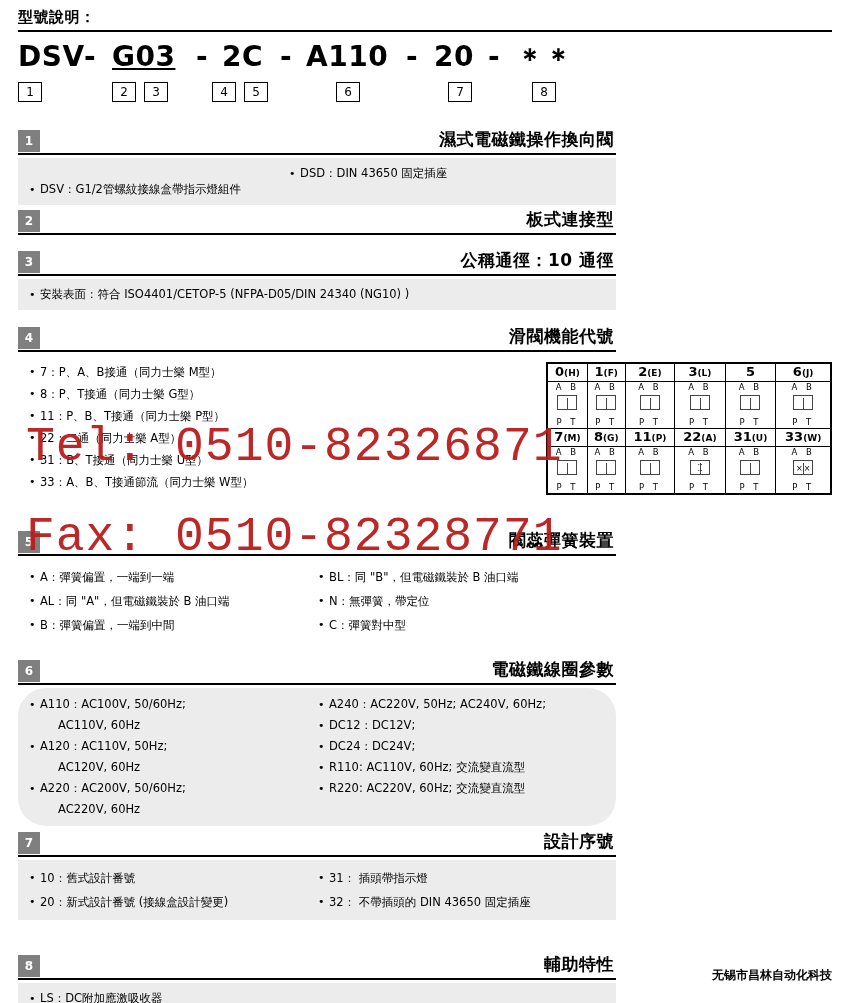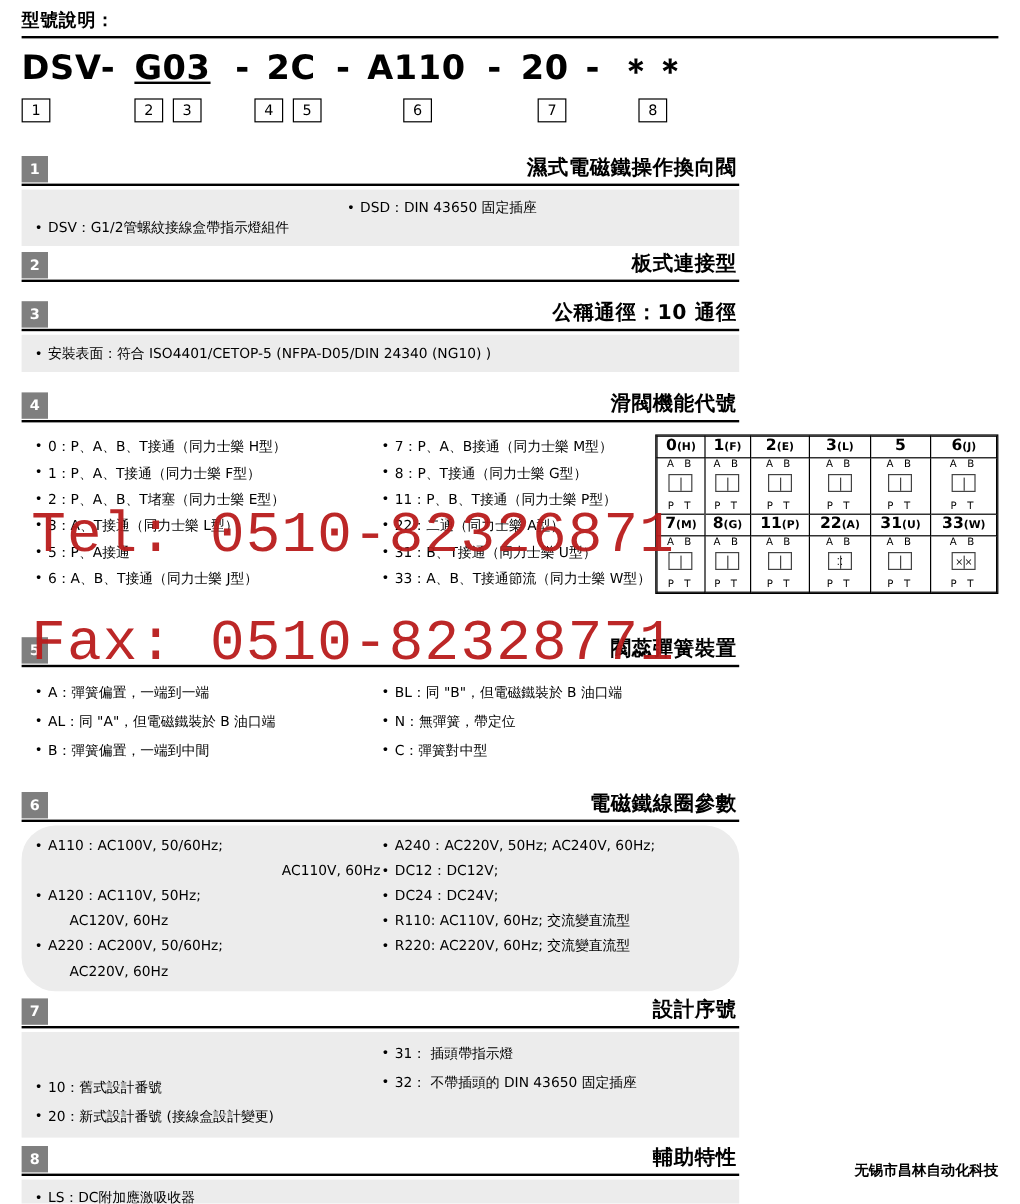--- a/index.html
+++ b/index.html
@@ -121,28 +121,20 @@
 
   <div class="sec" style="top:327px;">
     <div class="sec-head">
       <span class="sec-badge">4</span>
       <span class="sec-title">滑閥機能代號</span>
       <span class="sec-rule"></span>
     </div>
     <div class="sec-body white" style="margin-top:4px;line-height:22px;">
       <div class="cols">
         <div class="col" style="width:50%;">
-          <div class="bullet">0：P、A、B、T接通（同力士樂 H型）</div>
-          <div class="bullet">1：P、A、T接通（同力士樂 F型）</div>
-          <div class="bullet">2：P、A、B、T堵塞（同力士樂 E型）</div>
-          <div class="bullet">3：A、T接通（同力士樂 L型）</div>
-          <div class="bullet">5：P、A接通</div>
-          <div class="bullet">6：A、B、T接通（同力士樂 J型）</div>
-        </div>
-        <div class="col" style="width:50%;">
           <div class="bullet">7：P、A、B接通（同力士樂 M型）</div>
           <div class="bullet">8：P、T接通（同力士樂 G型）</div>
           <div class="bullet">11：P、B、T接通（同力士樂 P型）</div>
           <div class="bullet">22：二通（同力士樂 A型）</div>
           <div class="bullet">31：B、T接通（同力士樂 U型）</div>
           <div class="bullet">33：A、B、T接通節流（同力士樂 W型）</div>
         </div>
       </div>
     </div>
   </div>
@@ -172,21 +164,21 @@
   <div class="sec" style="top:660px;">
     <div class="sec-head">
       <span class="sec-badge">6</span>
       <span class="sec-title">電磁鐵線圈參數</span>
       <span class="sec-rule"></span>
     </div>
     <div class="sec-body" style="margin-top:4px;line-height:21px;border-radius:28px;">
       <div class="cols">
         <div class="col" style="width:50%;">
           <div class="bullet">A110：AC100V, 50/60Hz;</div>
-          <div class="nob" style="padding-left:30px;text-align:right;">AC110V, 60Hz</div>
+          <div class="nob" style="padding-left:30px;">AC110V, 60Hz</div>
           <div class="bullet">A120：AC110V, 50Hz;</div>
           <div class="nob" style="padding-left:30px;">AC120V, 60Hz</div>
           <div class="bullet">A220：AC200V, 50/60Hz;</div>
           <div class="nob" style="padding-left:30px;">AC220V, 60Hz</div>
         </div>
         <div class="col" style="width:50%;">
           <div class="bullet">A240：AC220V, 50Hz; AC240V, 60Hz;</div>
           <div class="bullet">DC12：DC12V;</div>
           <div class="bullet">DC24：DC24V;</div>
           <div class="bullet">R110: AC110V, 60Hz;  交流變直流型</div>
@@ -197,21 +189,21 @@
   </div>
 
   <div class="sec" style="top:832px;">
     <div class="sec-head">
       <span class="sec-badge">7</span>
       <span class="sec-title">設計序號</span>
       <span class="sec-rule"></span>
     </div>
     <div class="sec-body" style="margin-top:4px;line-height:24px;">
       <div class="cols">
-        <div class="col" style="width:50%;margin-top:28px;">
+        <div class="col" style="width:50%;">
           <div class="bullet">10：舊式設計番號</div>
           <div class="bullet">20：新式設計番號 (接線盒設計變更)</div>
         </div>
         <div class="col" style="width:50%;">
           <div class="bullet">31： 插頭帶指示燈</div>
           <div class="bullet">32： 不帶插頭的 DIN 43650 固定插座</div>
         </div>
       </div>
     </div>
   </div>

